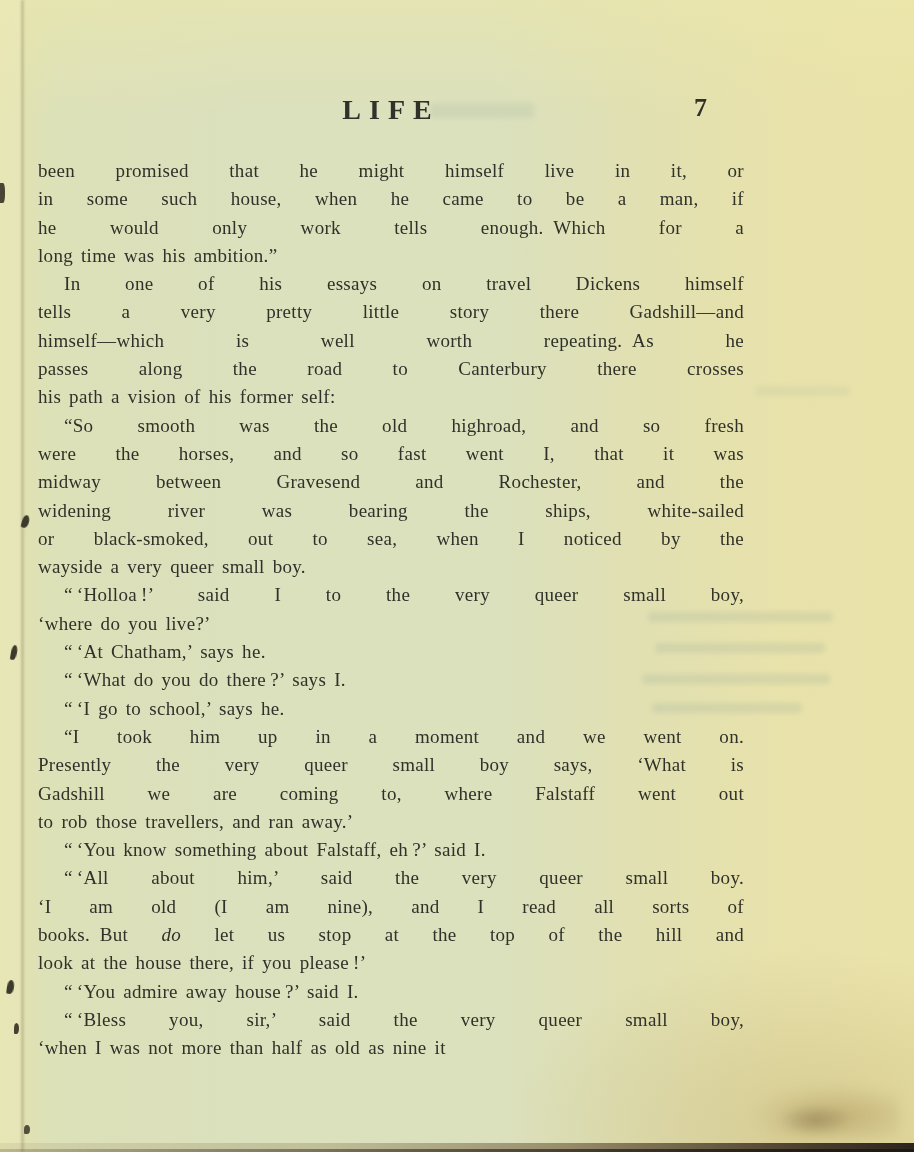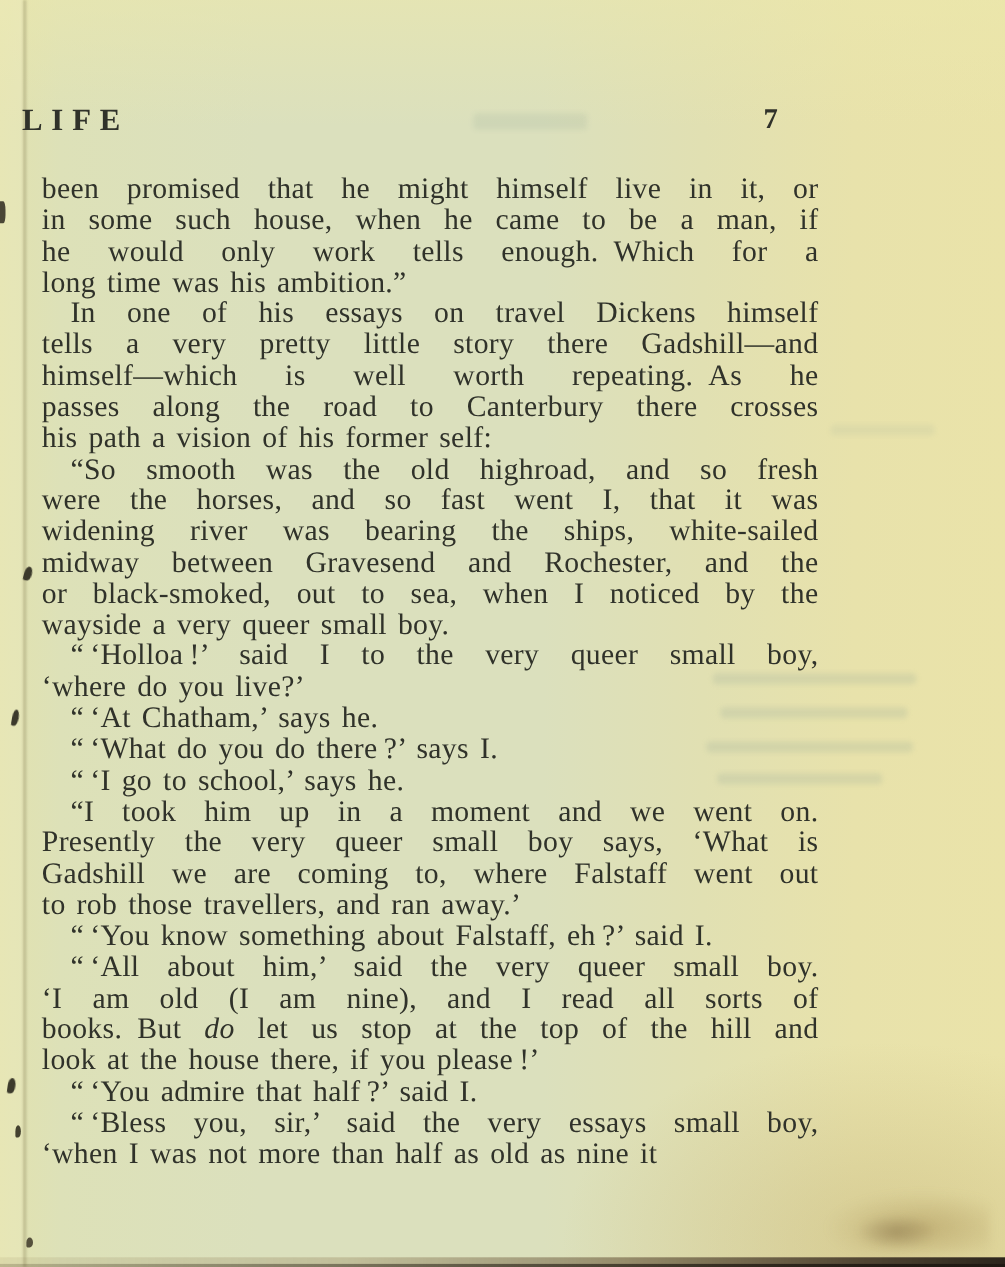--- a/index.html
+++ b/index.html
@@ -11,28 +11,28 @@
       radial-gradient(ellipse 420px 260px at 88% 98%, rgba(168,144,84,0.28), rgba(168,144,84,0) 70%),
       linear-gradient(90deg, var(--paper_edge) 0%, #dde1b8 6%, var(--paper_cool) 26%,
                       var(--paper_cool) 54%, #e1e0b2 70%, #e8e2ab 85%, var(--paper_warm) 100%);
   }
   
   .edge-light{position:absolute;left:0;top:0;bottom:0;width:21px;
       background:rgba(243,240,200,0.30);}
   .crease{position:absolute;left:21px;top:0;bottom:0;width:3px;
       background:rgba(160,153,110,0.45);filter:blur(1px);}
   
-  .header{position:absolute;top:96px;left:20px;width:706px;}
+  .header{position:absolute;top:96px;left:38px;width:706px;text-align:center;}
   .running-head{font-size:28px;font-weight:bold;letter-spacing:8px;
       color:var(--ink);line-height:28px;}
   .page-number{position:absolute;top:94px;left:694px;font-size:26px;
       font-weight:bold;color:var(--ink);line-height:28px;}
   
   .text-block{position:absolute;top:157px;left:38px;width:706px;
-      font-size:27px;line-height:28.3px;color:var(--ink);
+      font-size:19px;line-height:28.3px;color:var(--ink);
       word-spacing:3px;letter-spacing:0.3px;}
   .line{text-align:justify;text-align-last:justify;-moz-text-align-last:justify;
       text-justify:inter-word;height:28.3px;white-space:normal;}
   .line.last{text-align-last:left;-moz-text-align-last:left;}
   .line.indent{text-indent:26px;}
   .line i{}
   
   .speck{position:absolute;background:#3c3a2c;border-radius:60% 60% 60% 20%;
       filter:blur(0.4px);}
   .ghost{position:absolute;background:rgba(150,168,152,0.22);border-radius:4px;
@@ -86,22 +86,22 @@
       <div>
         <div class="line indent">In one of his essays on travel Dickens himself</div>
         <div class="line">tells a very pretty little story there Gadshill—and</div>
         <div class="line">himself—which is well worth repeating. As he</div>
         <div class="line">passes along the road to Canterbury there crosses</div>
         <div class="line last">his path a vision of his former self:</div>
       </div>
       <div>
         <div class="line indent">“So smooth was the old highroad, and so fresh</div>
         <div class="line">were the horses, and so fast went I, that it was</div>
+        <div class="line">midway between Gravesend and Rochester, and the</div>
         <div class="line">widening river was bearing the ships, white-sailed</div>
-        <div class="line">midway between Gravesend and Rochester, and the</div>
         <div class="line">or black-smoked, out to sea, when I noticed by the</div>
         <div class="line last">wayside a very queer small boy.</div>
       </div>
       <div>
         <div class="line indent">“ ‘Holloa !’ said I to the very queer small boy,</div>
         <div class="line last">‘where do you live?’</div>
       </div>
       <div>
         <div class="line last indent">“ ‘At Chatham,’ says he.</div>
       </div>
@@ -120,24 +120,24 @@
       <div>
         <div class="line last indent">“ ‘You know something about Falstaff, eh ?’ said I.</div>
       </div>
       <div>
         <div class="line indent">“ ‘All about him,’ said the very queer small boy.</div>
         <div class="line">‘I am old (I am nine), and I read all sorts of</div>
         <div class="line">books. But <i>do</i> let us stop at the top of the hill and</div>
         <div class="line last">look at the house there, if you please !’</div>
       </div>
       <div>
-        <div class="line last indent">“ ‘You admire that half ?’ said I.</div>
+        <div class="line last indent">“ ‘You admire away house ?’ said I.</div>
       </div>
       <div>
-        <div class="line indent">“ ‘Bless you, sir,’ said the very essays small boy,</div>
+        <div class="line indent">“ ‘Bless you, sir,’ said the very queer small boy,</div>
         <div class="line last">‘when I was not more than half as old as nine it</div>
       </div>
     </div>
 
   <div class="corner-smudge"></div>
   <div class="corner-smudge2"></div>
   <div class="bottom-strip"></div>
   <div class="bottom-line"></div>
 
 </div>

